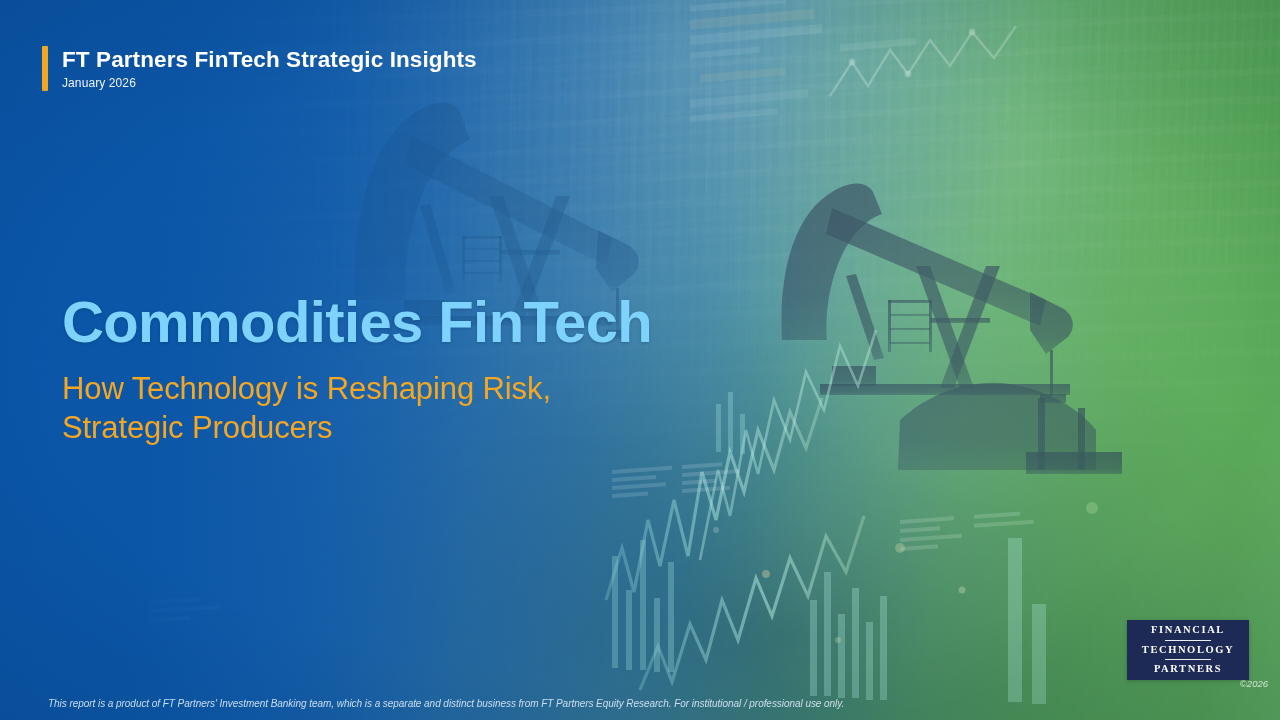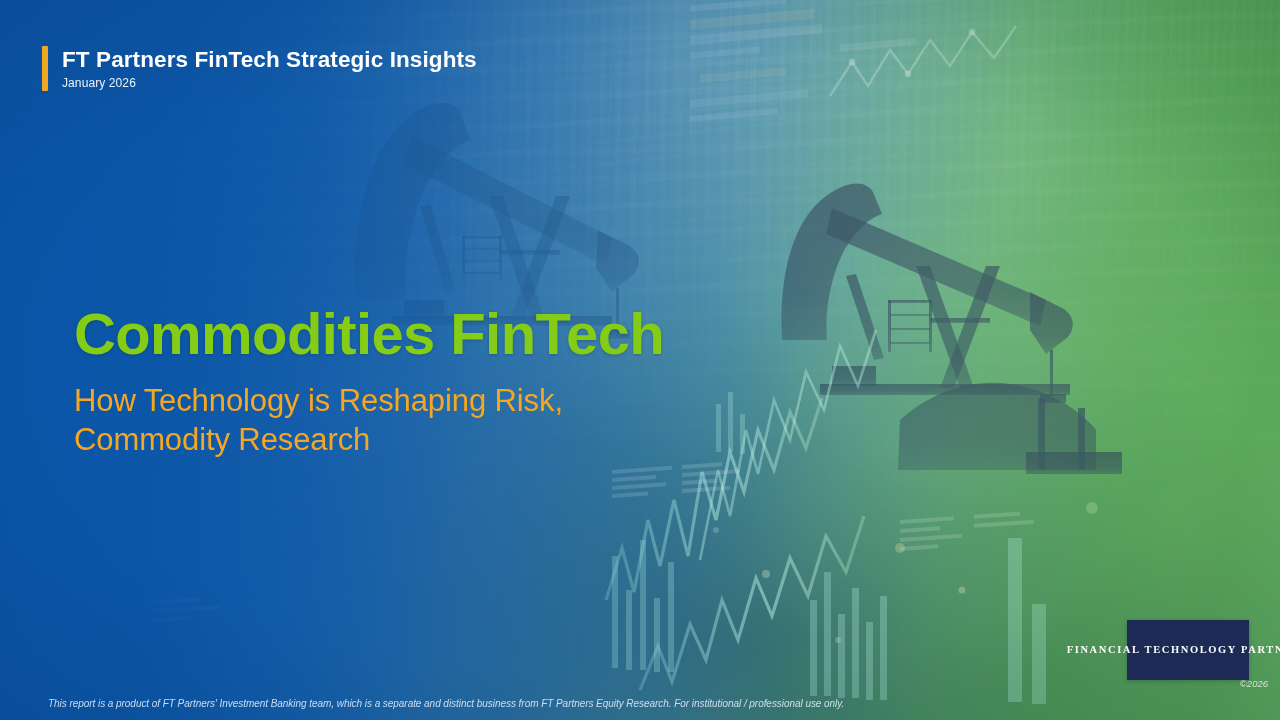--- a/index.html
+++ b/index.html
@@ -130,49 +130,50 @@
     color: #eef3fa;
     font-size: 12px;
     font-weight: normal;
     line-height: 1.35;
     letter-spacing: .1px;
     white-space: nowrap;
   }
 
   .title-block { position: absolute; left: 62px; top: 292px; }
   .main-title {
-    color: #84cc16;
+    color: #7dd3fc;
     font-size: 58px;
     font-weight: bold;
     letter-spacing: -.6px;
     line-height: 1.04;
-    margin: 12px;
+    margin: 0;
     white-space: nowrap;
     text-shadow: 0 1px 3px rgba(6,40,80,.28);
   }
   .subtitle {
-    margin: 18px 0 0 12px;
+    margin: 18px 0 0 0;
     color: #f5a623;
     font-size: 31px;
     font-weight: normal;
     line-height: 1.25;
     max-width: 530px;
     letter-spacing: -.1px;
   }
   .subtitle span { display: block; }
 
   
   .logo {
     position: absolute;
     left: 1127px;
     top: 620px;
     width: 122px;
     height: 60px;
     background: #1c2a55;
     display: flex;
+    flex-direction: column;
     align-items: center;
     justify-content: center;
     gap: 2px;
     box-shadow: 0 1px 4px rgba(0,30,20,.25);
   }
   .logo-line {
     color: #ffffff;
     font-family: "Liberation Serif", serif;
     font-size: 10.5px;
     font-weight: bold;
@@ -414,21 +415,21 @@
     <div class="header-text">
       <div class="header-title">FT Partners FinTech Strategic Insights</div>
       <div class="header-date">January 2026</div>
     </div>
   </div>
 
   <div class="title-block">
     <h1 class="main-title">Commodities FinTech</h1>
     <div class="subtitle">
       <span>How Technology is Reshaping Risk,</span>
-      <span>Commodity Research</span>
+      <span>Strategic Producers</span>
     </div>
   </div>
 
   <div class="logo">
     <div class="logo-line">FINANCIAL</div>
     <div class="logo-rule"></div>
     <div class="logo-line">TECHNOLOGY</div>
     <div class="logo-rule"></div>
     <div class="logo-line">PARTNERS</div>
   </div>

